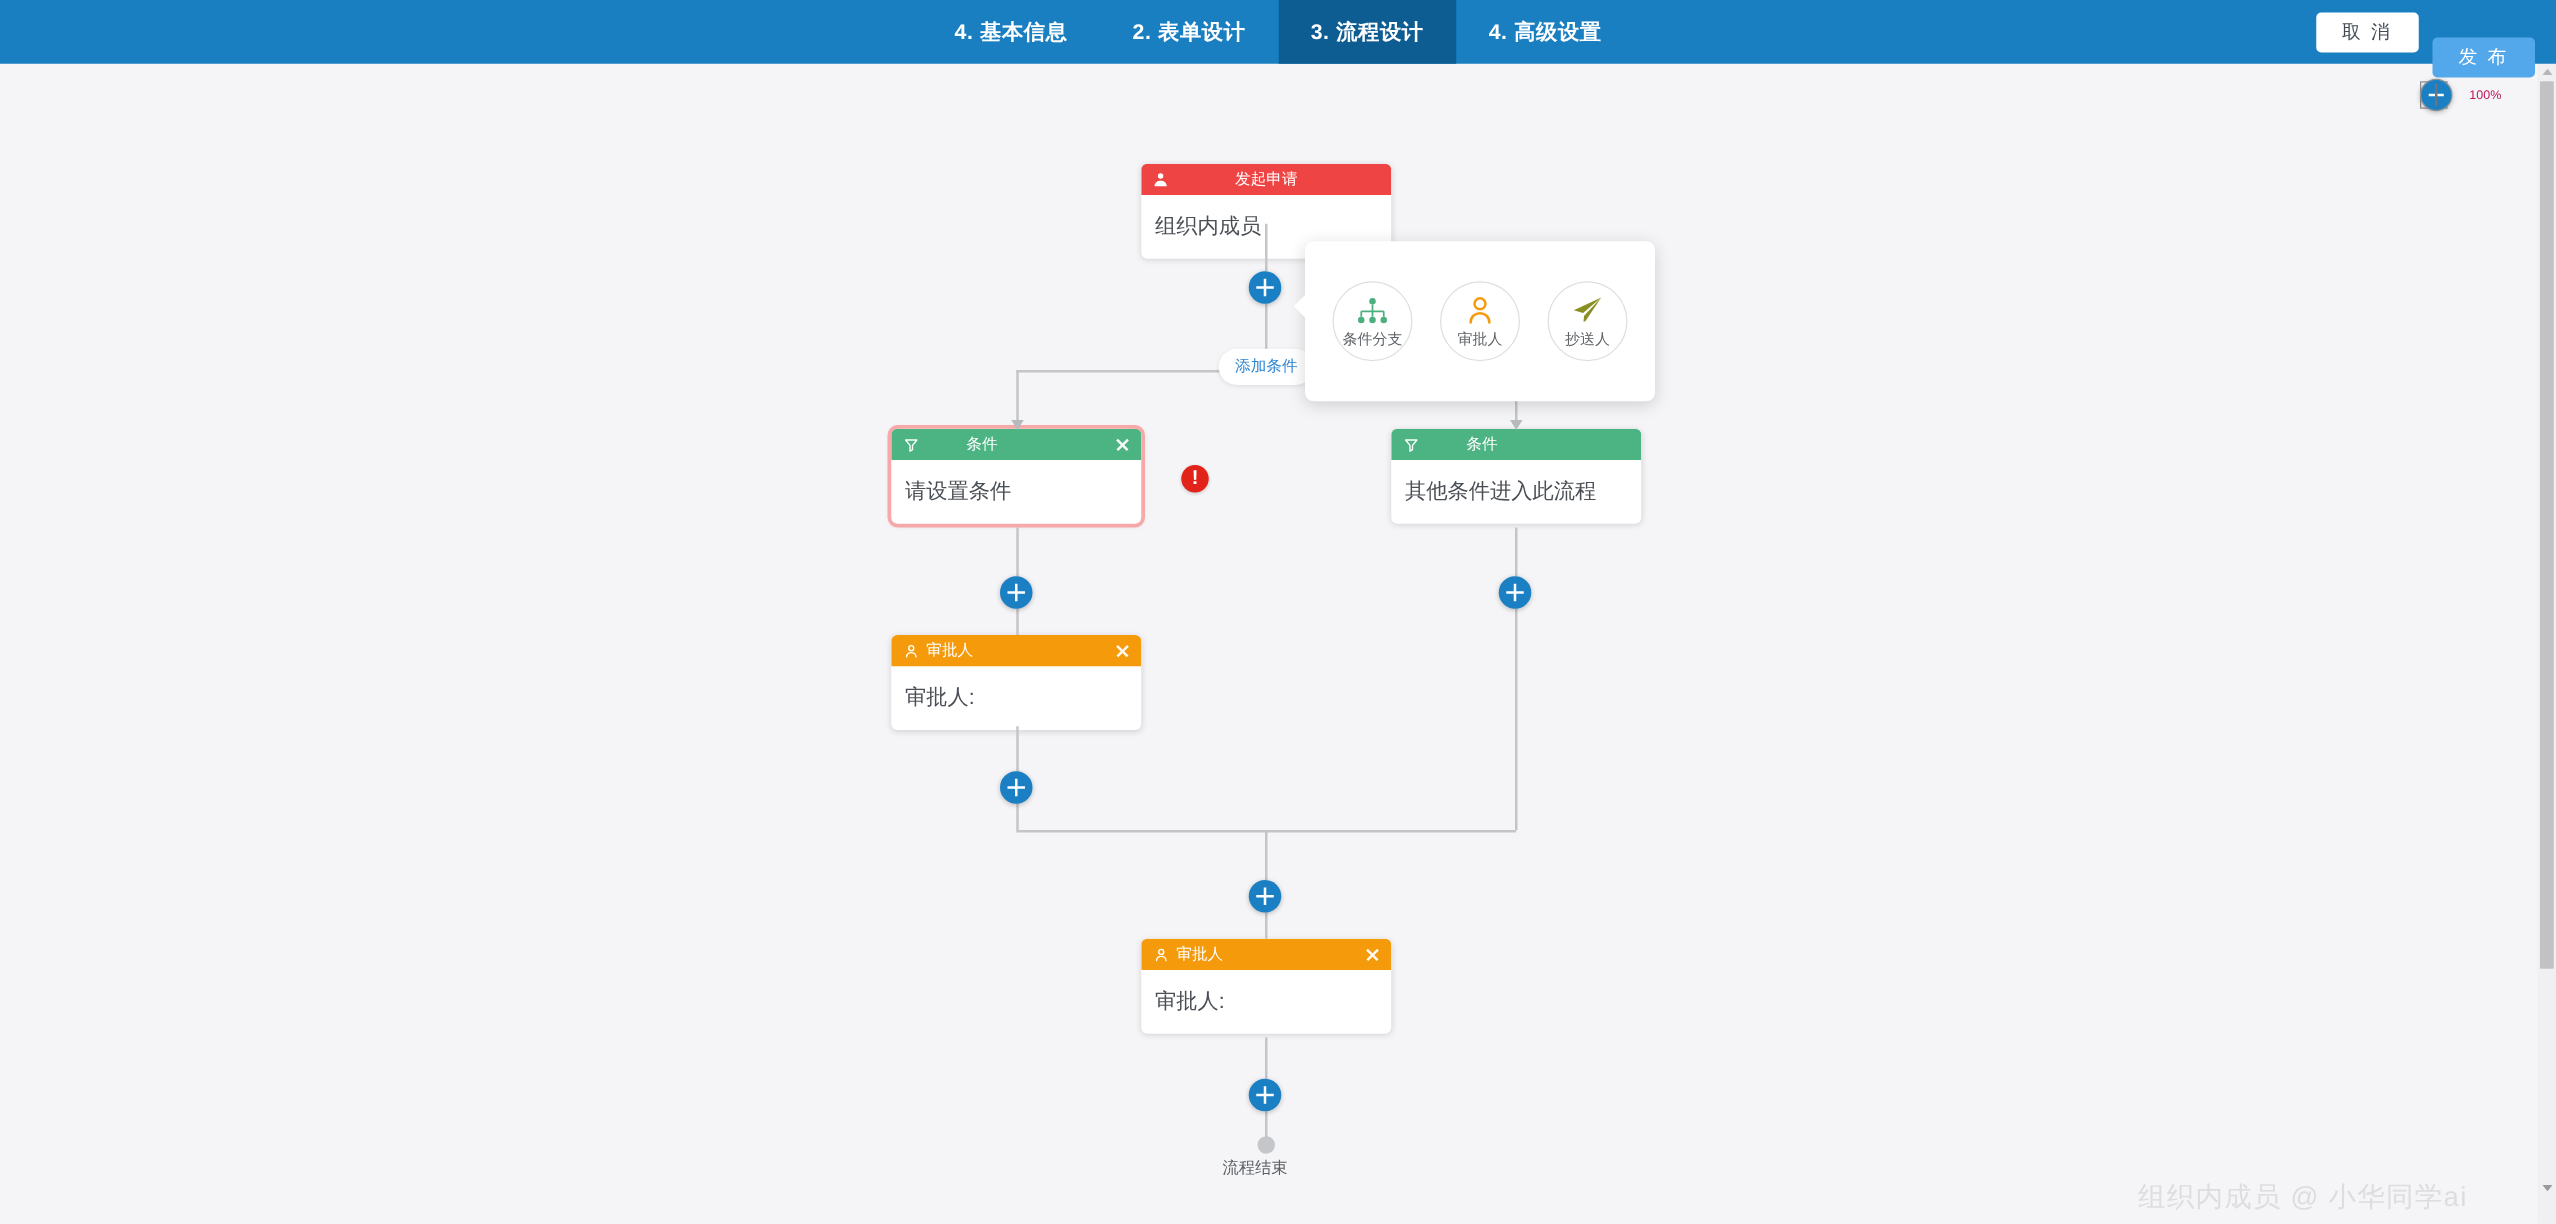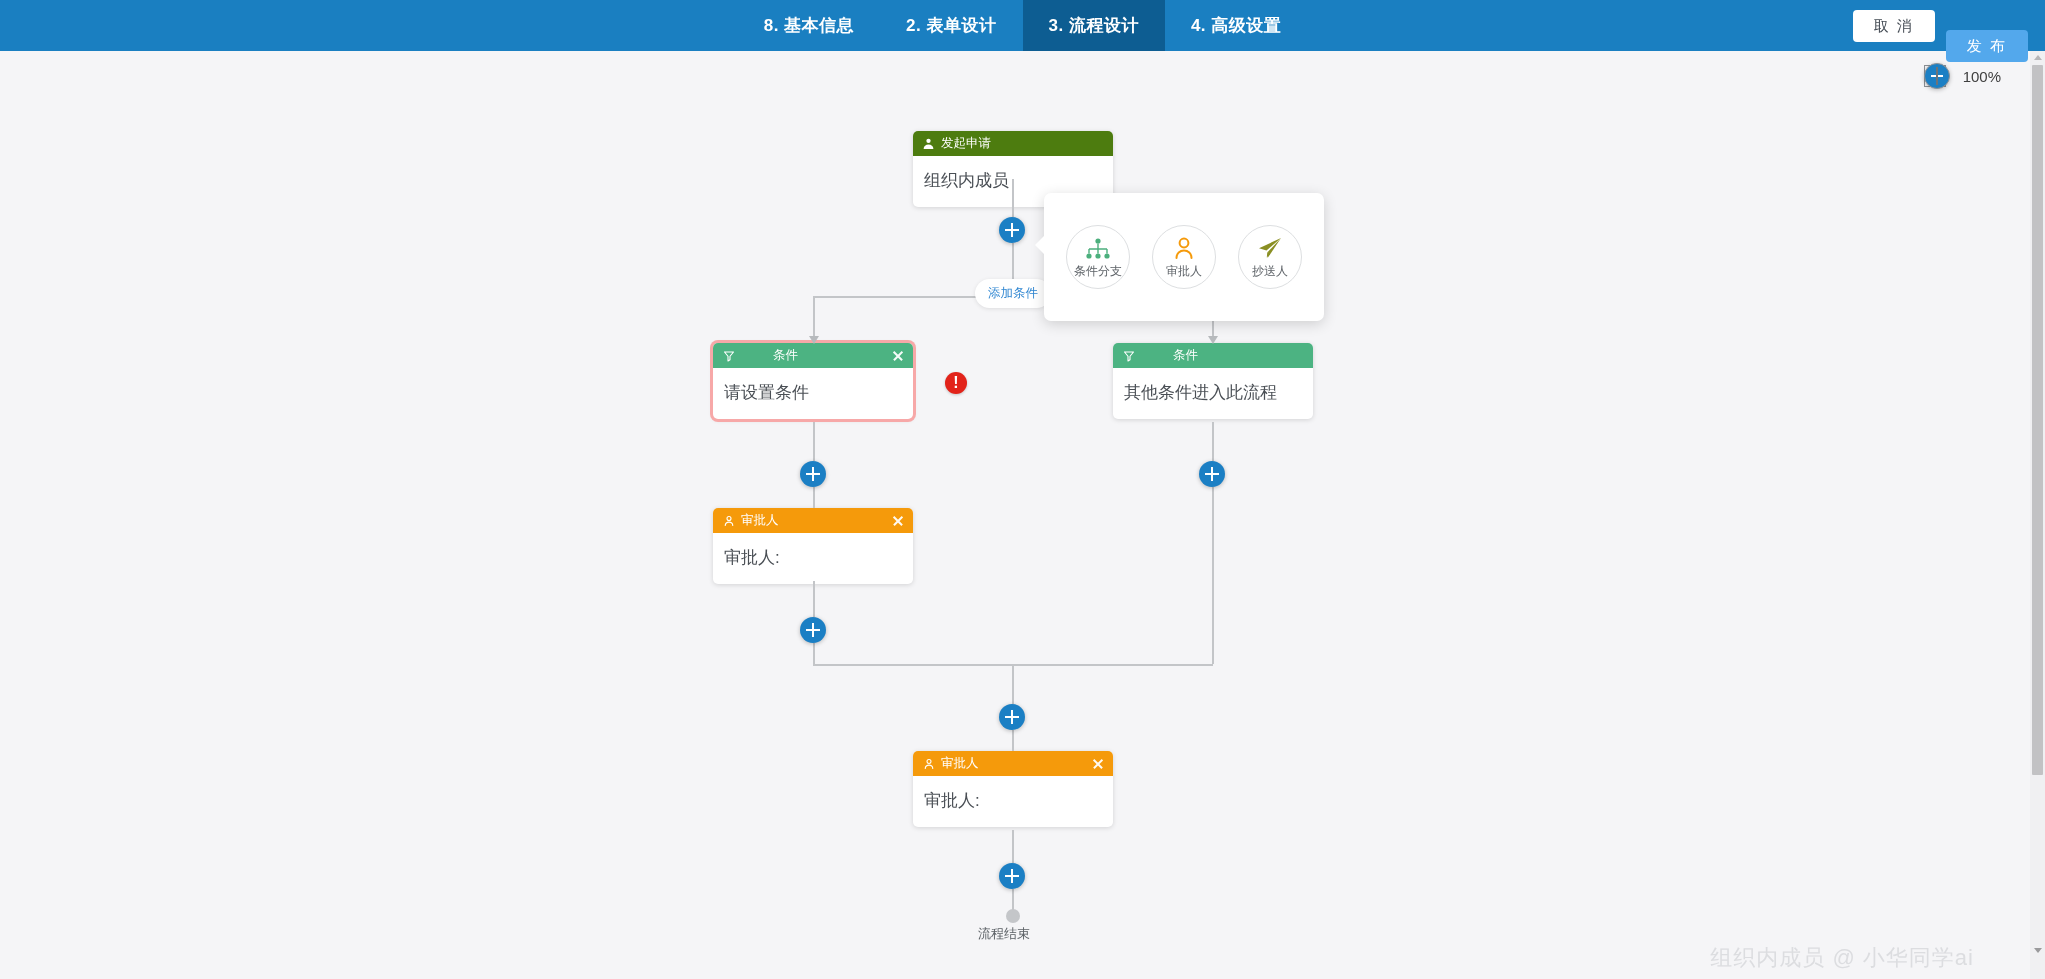--- a/index.html
+++ b/index.html
@@ -76,21 +76,21 @@
   .zoom-box::before {
     content: ""; position: absolute;
     left: 3px; right: 3px; top: 50%;
     height: 2px; margin-top: -1px; background: #6d7378;
   }
   .zoom-box.plus::after {
     content: ""; position: absolute;
     top: 3px; bottom: 3px; left: 50%;
     width: 2px; margin-left: -1px; background: #6d7378;
   }
-  .zoom-pct { font-size: 15px; color: #404040; }
+  .zoom-pct { font-size: 10px; color: #be185d; }
 
   
   .vscroll {
     position: absolute; right: 0; top: 51px;
     width: 15px; height: 928px;
     background: #f0f0f2;
     z-index: 40;
   }
   .vscroll .arrow-up {
     position: absolute; top: 4px; left: 50%; margin-left: -4px;
@@ -152,21 +152,21 @@
   .node-head .close::before { transform: rotate(45deg); }
   .node-head .close::after  { transform: rotate(-45deg); }
 
   .node-body {
     padding: 13px 11px 15px 11px;
     font-size: 17px;
     color: #4a4f55;
     min-height: 42px;
   }
 
-  .head-blue   { background: #4d7c0f; }
+  .head-blue   { background: #ef4444; gap: 47px; }
   .head-green  { background: #4cb382; gap: 32px; }
   .head-orange { background: #f59a0b; }
 
   .node.err {
     box-shadow: 0 0 0 3px #f7a8a8, 0 1px 5px rgba(0,0,0,0.14);
   }
 
   
   .plus {
     position: absolute;
@@ -290,21 +290,21 @@
     letter-spacing: 1px;
     user-select: none;
   }
 </style>
 </head>
 <body>
 
 <div class="topbar">
   <div class="tabs">
     <div class="tab">
-      <span>8. 基本信息</span>
+      <span>4. 基本信息</span>
     </div>
     <div class="tab">
       <span>2. 表单设计</span>
     </div>
     <div class="tab active">
       <span>3. 流程设计</span>
     </div>
     <div class="tab">
       <span>4. 高级设置</span>
     </div>

